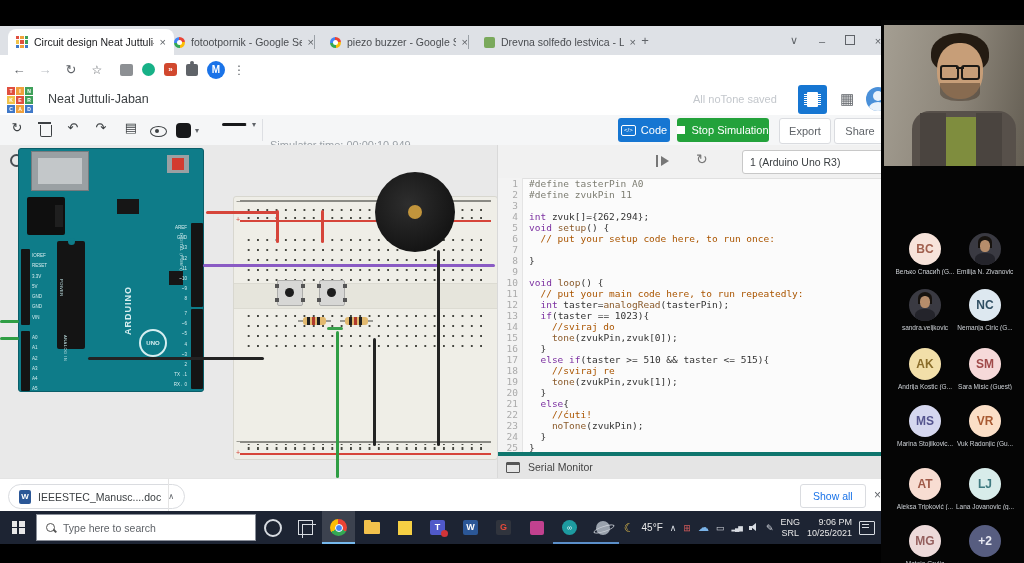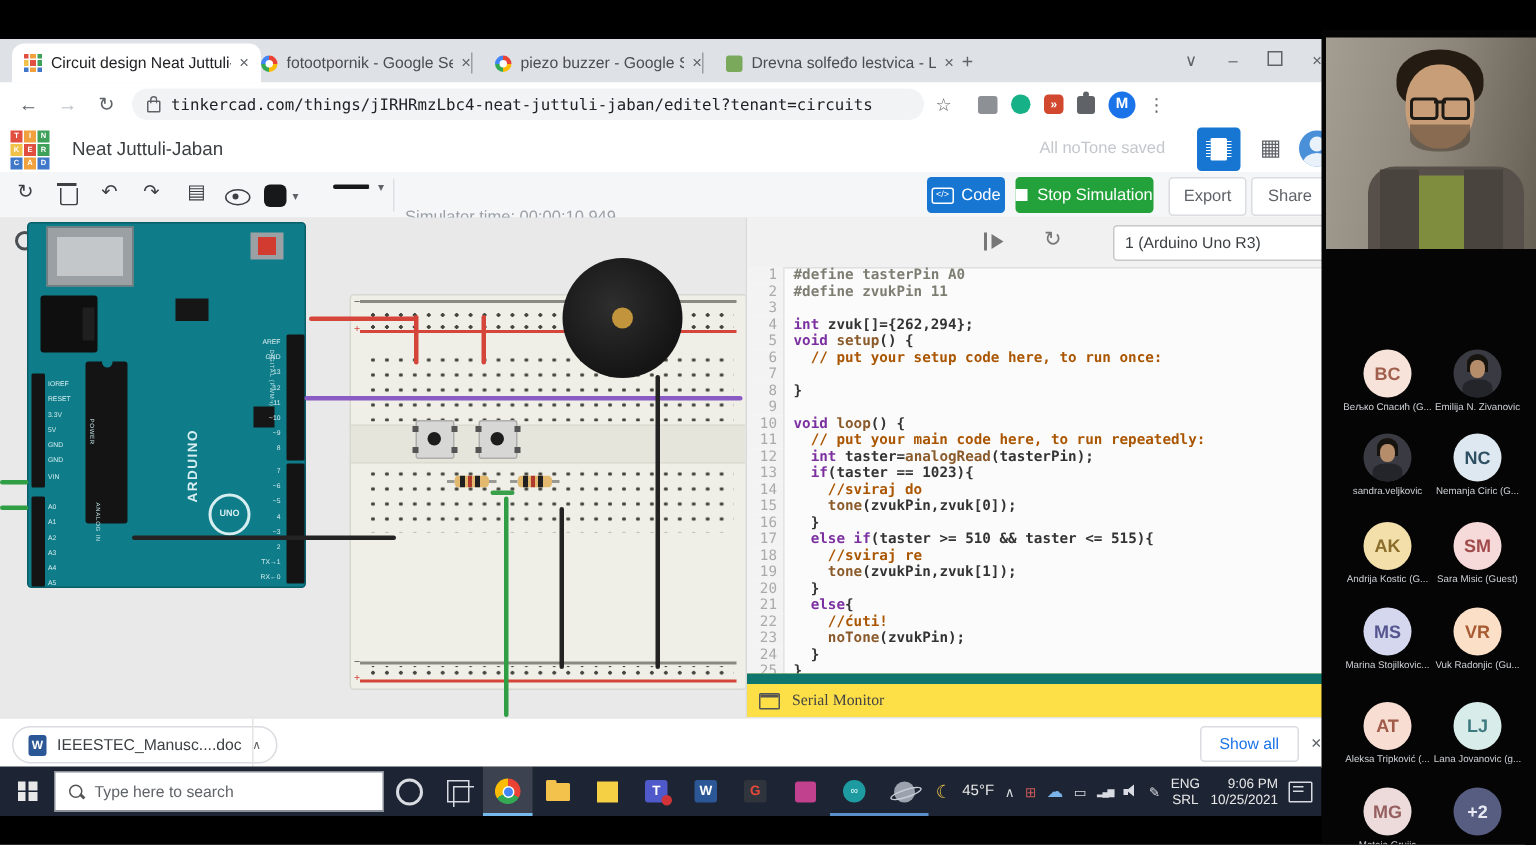--- a/index.html
+++ b/index.html
@@ -144,25 +144,25 @@
   .stepic::after{content:"";position:absolute;left:3px;top:1px;border-left:8px solid #777;
                  border-top:5px solid transparent;border-bottom:5px solid transparent;}
   .loopic{position:absolute;left:198px;top:6px;font-size:14px;color:#777;}
   .brdsel{position:absolute;left:244px;top:5px;width:146px;height:22px;background:#fff;border:1px solid #c8c8c8;
           border-radius:3px;display:flex;align-items:center;justify-content:space-between;padding:0 7px;
           font-size:10.5px;color:#3c4043;}
   .codebody{position:absolute;left:0;top:33px;right:0;bottom:22px;overflow:hidden;
             font-family:"DejaVu Sans Mono",monospace;font-size:9.5px;line-height:11px;}
   .cl{display:flex;}
   .ln{flex:0 0 20px;text-align:right;padding-right:4px;color:#aaa;background:#f3f3f3;border-right:1px solid #e4e4e4;}
-  .ct{white-space:pre;padding-left:6px;color:#333;font-weight:bold;}
+  .ct{white-space:pre;padding-left:6px;color:#333;}
   .tok-p{color:#333;} .tok-k{color:#7b2fa0;} .tok-c{color:#aa5500;} .tok-d{color:#7d7d72;} .tok-f{color:#8a5a2a;}
   .codescroll{position:absolute;right:1px;top:34px;width:6px;height:60px;background:#cfcfcf;border-radius:3px;}
-  .serialbar{position:absolute;left:0;right:0;bottom:0;height:22px;background:#fde047;border-top:7px solid #0f766e;
-             display:flex;align-items:center;gap:8px;padding:0 8px;font-size:10.5px;color:#444;font-family:Liberation Serif, serif;}
+  .serialbar{position:absolute;left:0;right:0;bottom:0;height:22px;background:#e5e5e5;border-top:4px solid #0f766e;
+             display:flex;align-items:center;gap:8px;padding:0 8px;font-size:10.5px;color:#444;}
   .mon{width:12px;height:9px;border:1.5px solid #555;border-radius:1px;position:relative;}
   .mon::before{content:"";position:absolute;left:0;top:0;width:100%;height:2.5px;background:#555;}
   .serarr{margin-left:auto;font-size:8px;color:#333;}
 
   
   .dlbar{position:absolute;left:0;top:452px;width:896px;height:33px;background:#fff;border-top:1px solid #e4e4e4;}
   .dlitem{position:absolute;left:8px;top:5px;height:23px;border:1px solid #dadce0;border-radius:13px;
           display:flex;align-items:center;gap:7px;padding:0 10px;font-size:10.5px;color:#3c4043;}
   .docic{width:12px;height:14px;background:#2b5797;border-radius:2px;color:#fff;font-size:8px;font-weight:bold;
          text-align:center;line-height:14px;}
@@ -289,24 +289,20 @@
         <span>–</span>
         <span><i class="sq"></i></span>
         <span>×</span>
       </div>
     </div>
 
     <div class="navbar">
       <span class="navic" style="margin-left:6px;">←</span>
       <span class="navic dis">→</span>
       <span class="navic">↻</span>
-      <div class="urlpill">
-        <span class="lock"></span>
-        <span class="urltxt">tinkercad.com/things/jIRHRmzLbc4-neat-juttuli-jaban/editel?tenant=circuits</span>
-      </div>
       <span class="navic" style="font-size:12px;">☆</span>
       <div class="extrow">
         <span class="ext-gray"></span>
         <span class="ext-green"></span>
         <span class="ext-red">»</span>
         <span class="ext-puz"></span>
         <span class="profM">M</span>
       </div>
       <span class="kebab">⋮</span>
     </div>

